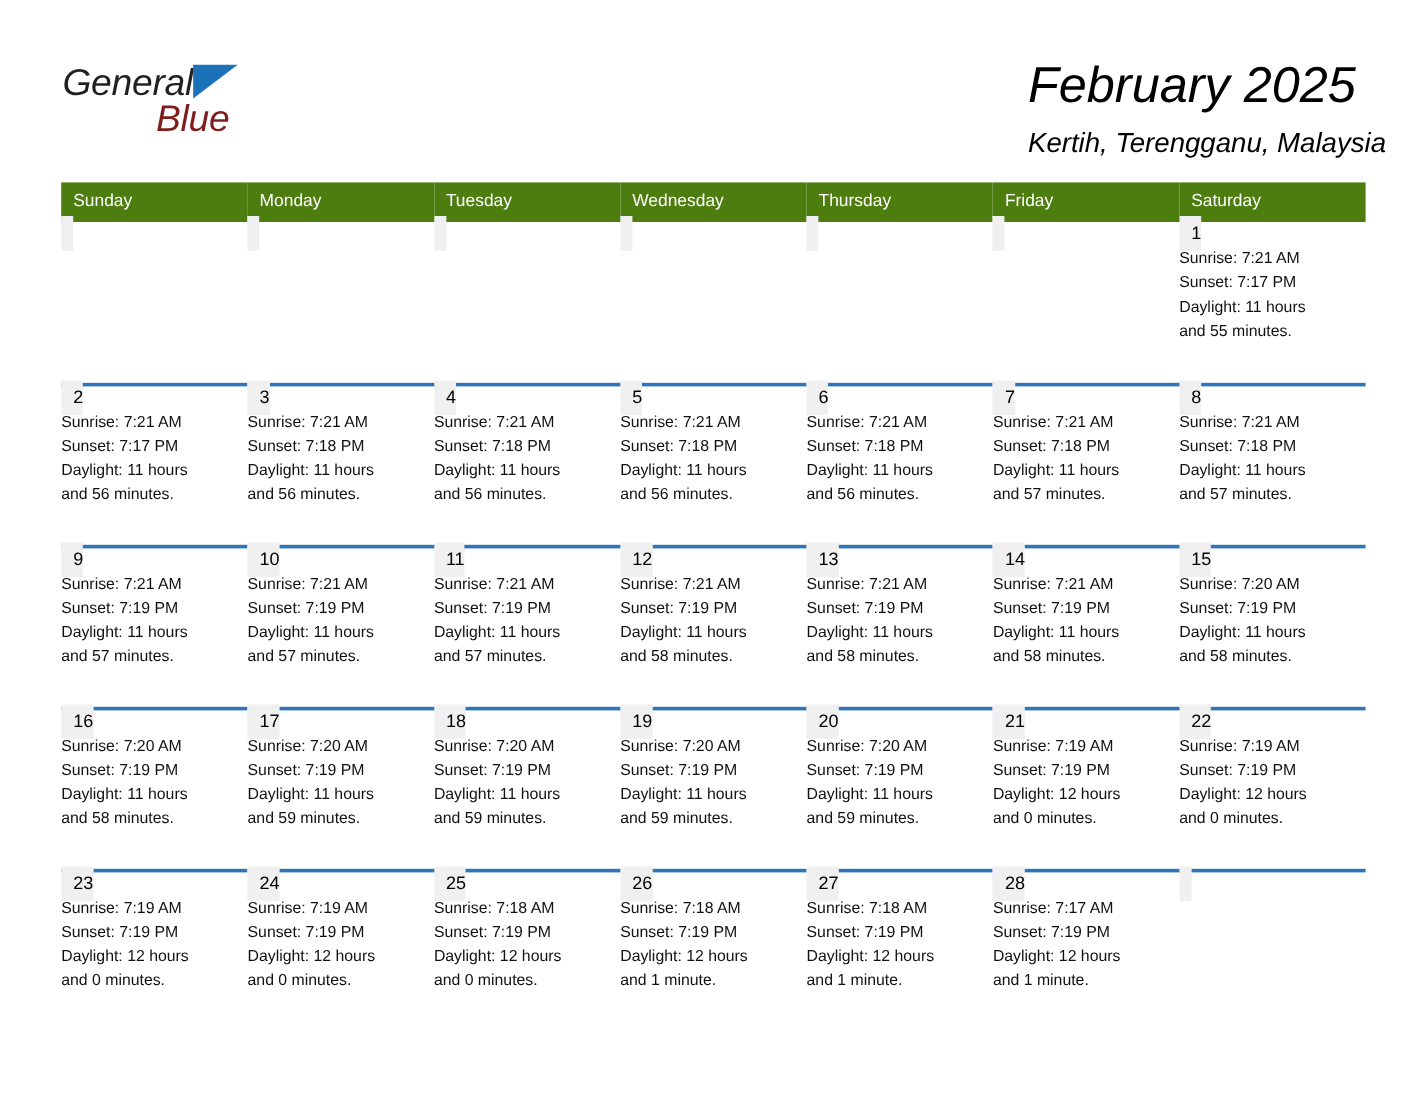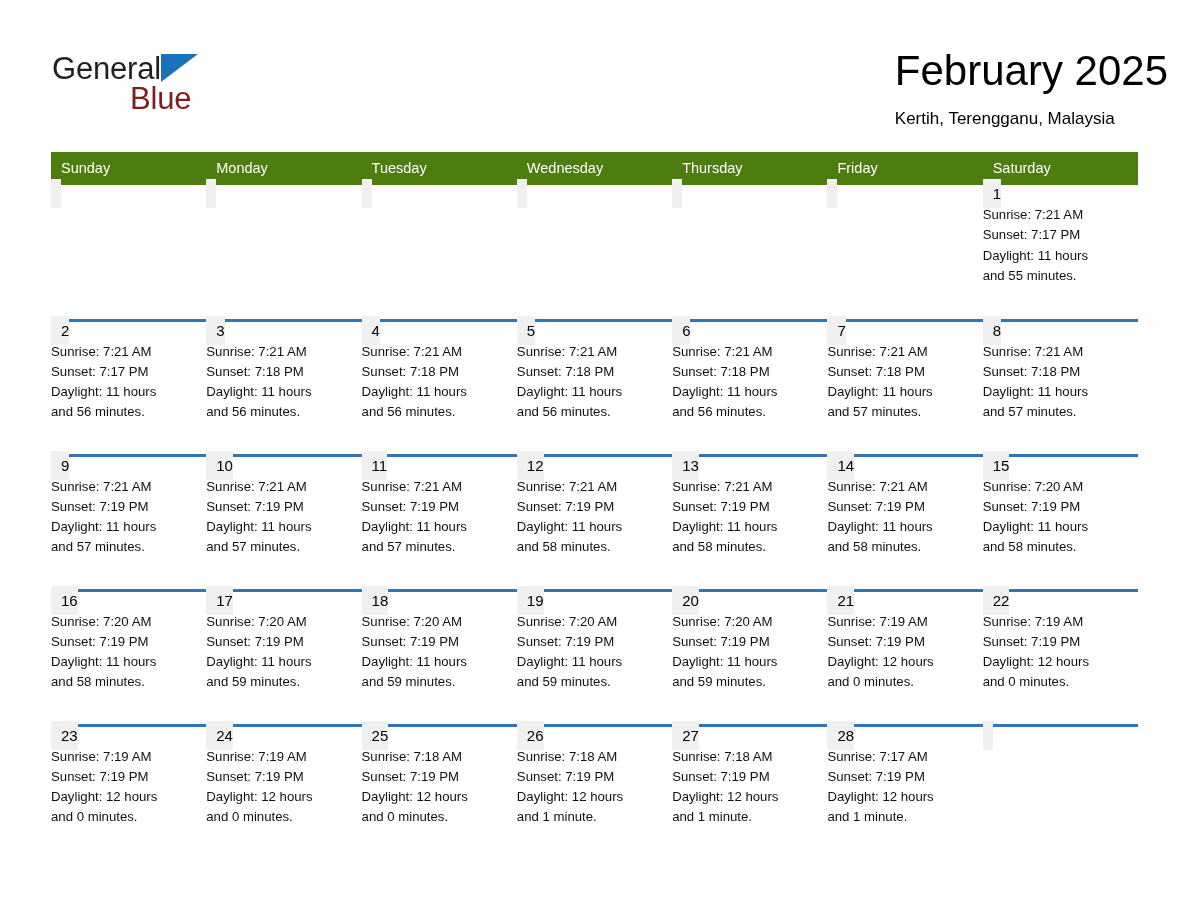--- a/index.html
+++ b/index.html
@@ -19,22 +19,23 @@
     width: 1188px;
     height: 918px;
     box-sizing: border-box;
   }
 
   
   .header {
     display: flex;
     align-items: flex-start;
     justify-content: space-between;
-    padding: 46px 20px 0 52px;
-    box-sizing: border-box;
+    padding: 46px 33px 0 52px;
+    box-sizing: border-box;
+    font-style: italic;
   }
   .brand {
     position: relative;
     width: 200px;
     height: 72px;
     padding-top: 6px;
   }
   .brand-line1 {
     display: flex;
     align-items: center;
@@ -71,21 +72,21 @@
   }
   .cal-title {
     font-size: 42px;
     line-height: 50px;
     font-weight: normal;
     color: #000;
     margin: 0;
     letter-spacing: 0px;
   }
   .cal-subtitle {
-    font-size: 17px;
+    font-size: 23px;
     line-height: 30px;
     color: #000;
     margin: 8px 0 0 0;
     font-weight: normal;
   }
 
   
   .calendar {
     margin: 18px 50px 0 51px;
     width: 1087px;

